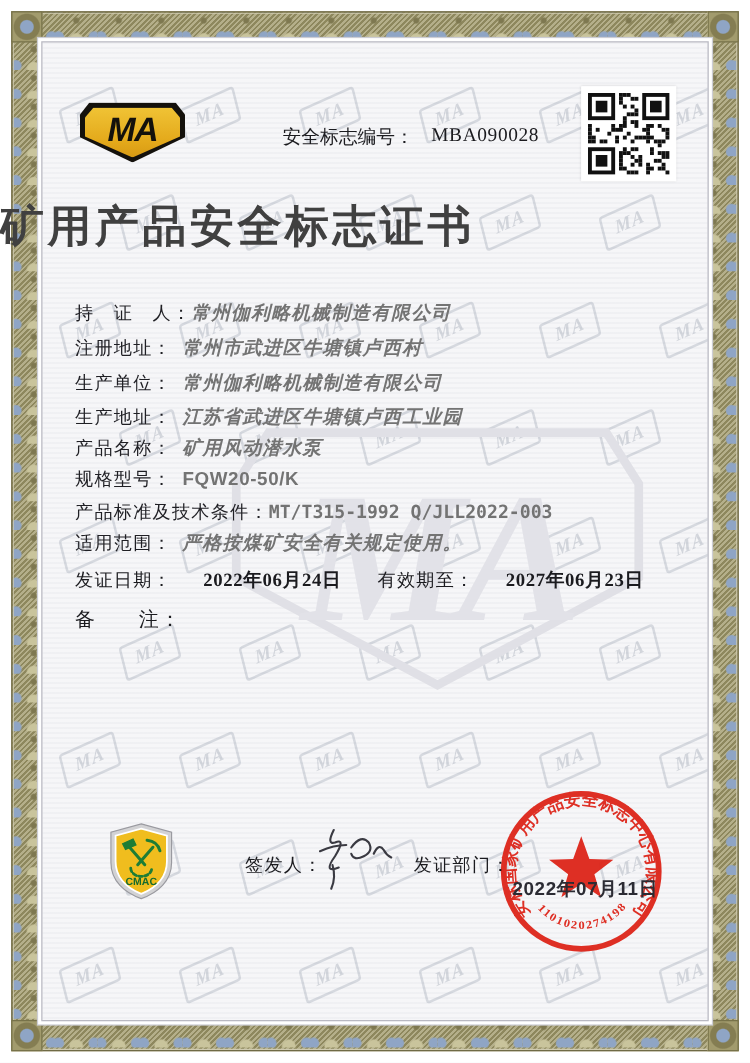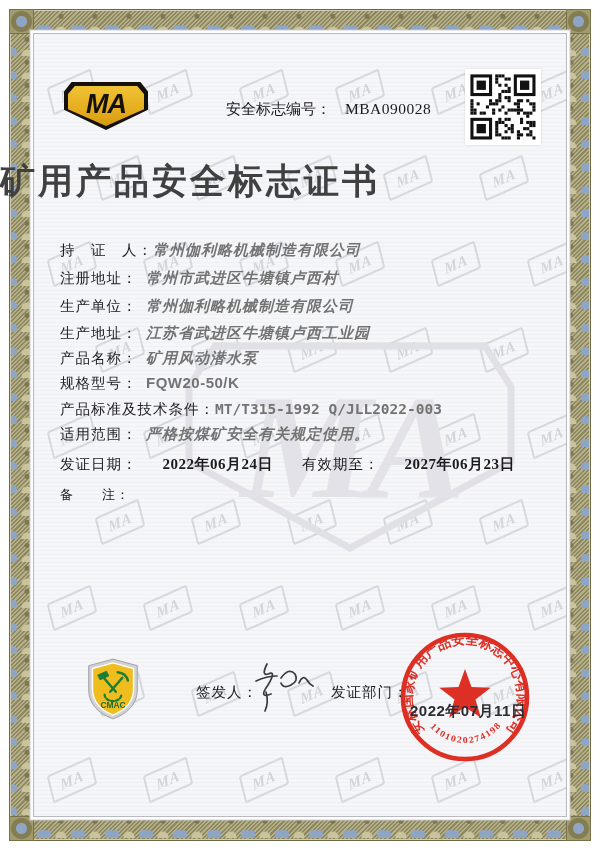--- a/index.html
+++ b/index.html
@@ -65,21 +65,21 @@
   .row.r6 .val{font:800 15px "Liberation Sans",sans-serif;letter-spacing:.5px;font-style:normal;}
   .row.r7 .lbl{min-width:0;}
   .row.r7 .val{font:600 14.5px "DejaVu Sans Mono",monospace;font-style:normal;letter-spacing:0;}
   .r1{top:241px}.r2{top:269px}.r3{top:297px}.r4{top:324px}
   .r5{top:349px}.r6{top:374px}.r7{top:400px}.r8{top:425px}
 
   .dates .grp{position:absolute;display:flex;align-items:flex-end;font-size:15px;}
   .dates .lbl{font-family:"Liberation Sans",sans-serif;font-size:14.5px;letter-spacing:1px;}
   .dates .val{font-weight:700;letter-spacing:.5px;margin-left:25px;}
   .g1{left:60px;top:455px}.g2{left:302px;top:455px}
-  .remark{position:absolute;left:60px;top:486px;font-family:"Liberation Sans",sans-serif;font-size:13px;letter-spacing:1px;}
+  .remark{position:absolute;left:60px;top:486px;font-family:"Liberation Sans",sans-serif;font-size:16px;letter-spacing:1px;}
 
   .statement{position:absolute;left:55px;right:50px;top:567px;
     font:700 14.5px "Liberation Serif",serif;line-height:19.5px;
     text-indent:2em;text-align:justify;color:#14141a;letter-spacing:.2px;}
 
   
   .cmac{position:absolute;left:85px;top:658px;width:56px;height:62px;}
   .signer{position:absolute;left:196px;top:683px;font-family:"Liberation Sans",sans-serif;font-size:14.5px;letter-spacing:1px;}
   .signature{position:absolute;left:250px;top:659px;width:66px;height:58px;}
   .dept{position:absolute;left:331px;top:683px;font-family:"Liberation Sans",sans-serif;font-size:14.5px;letter-spacing:1px;}

